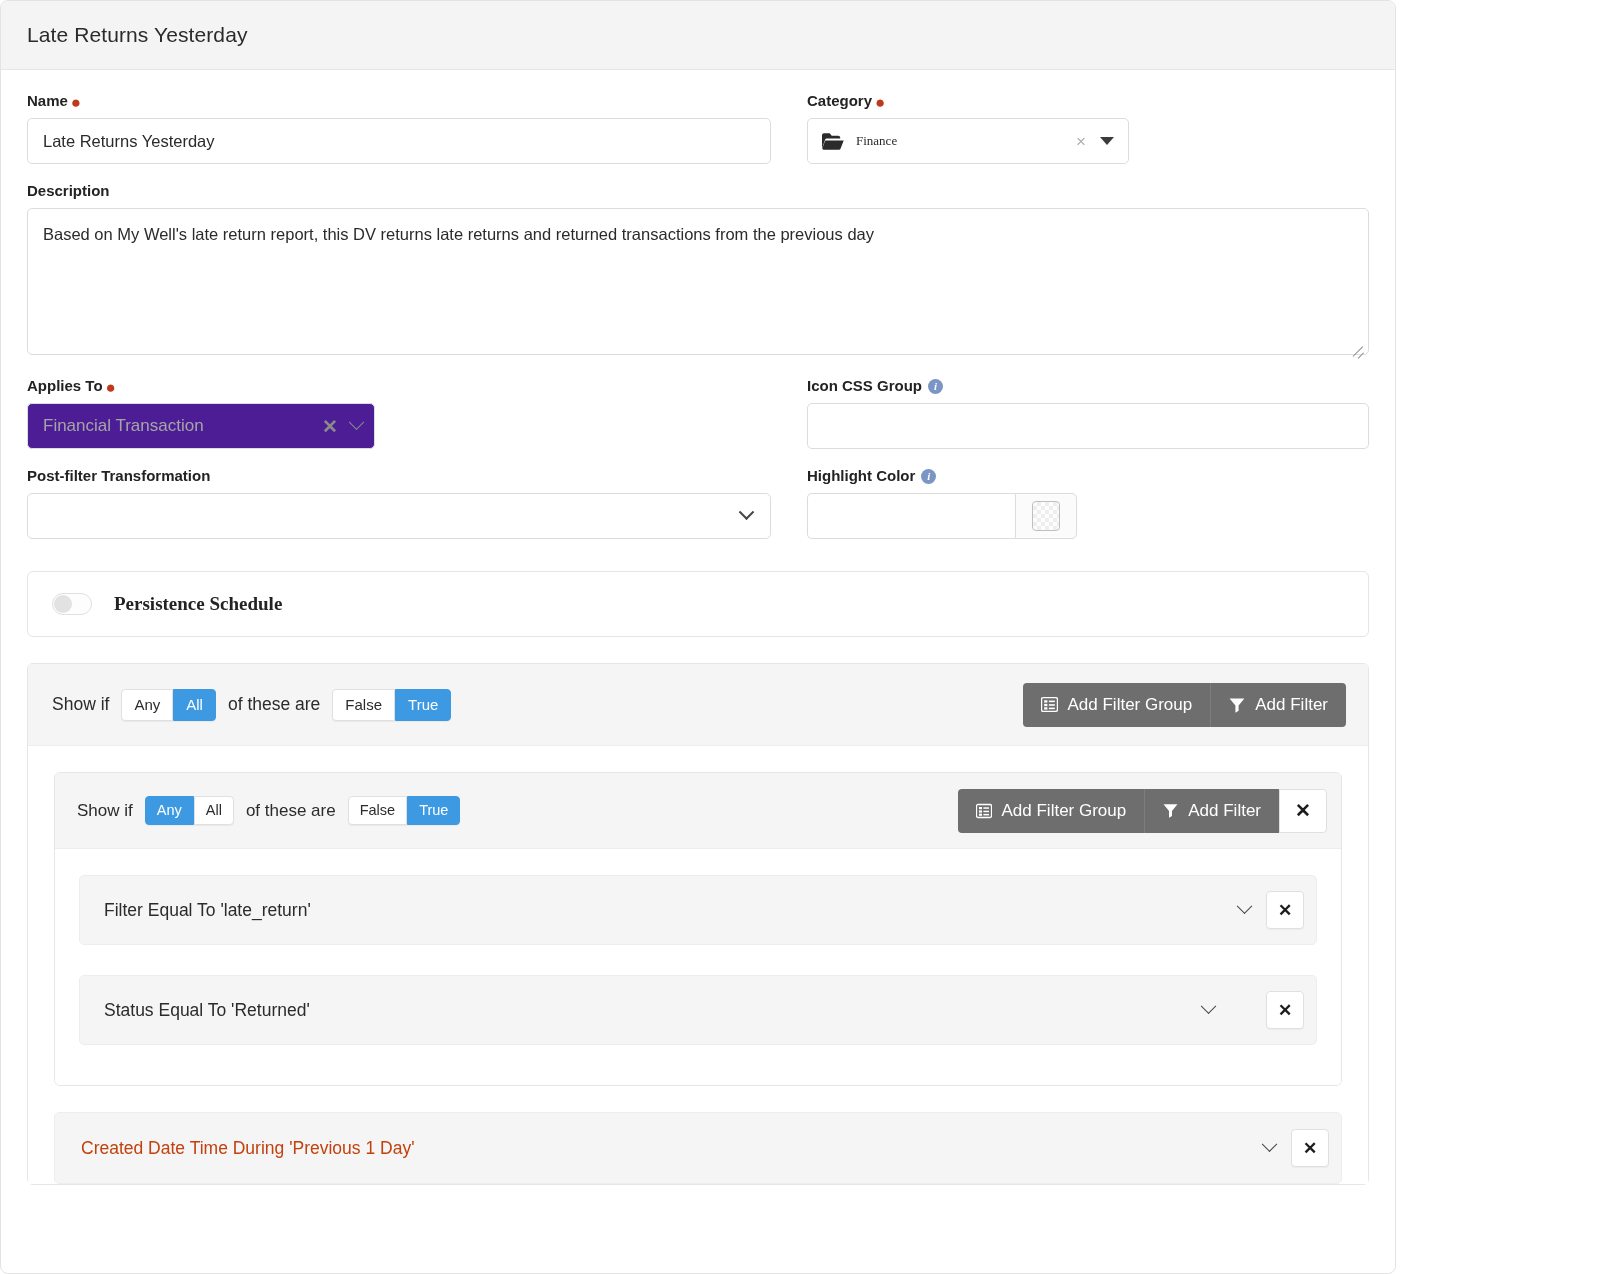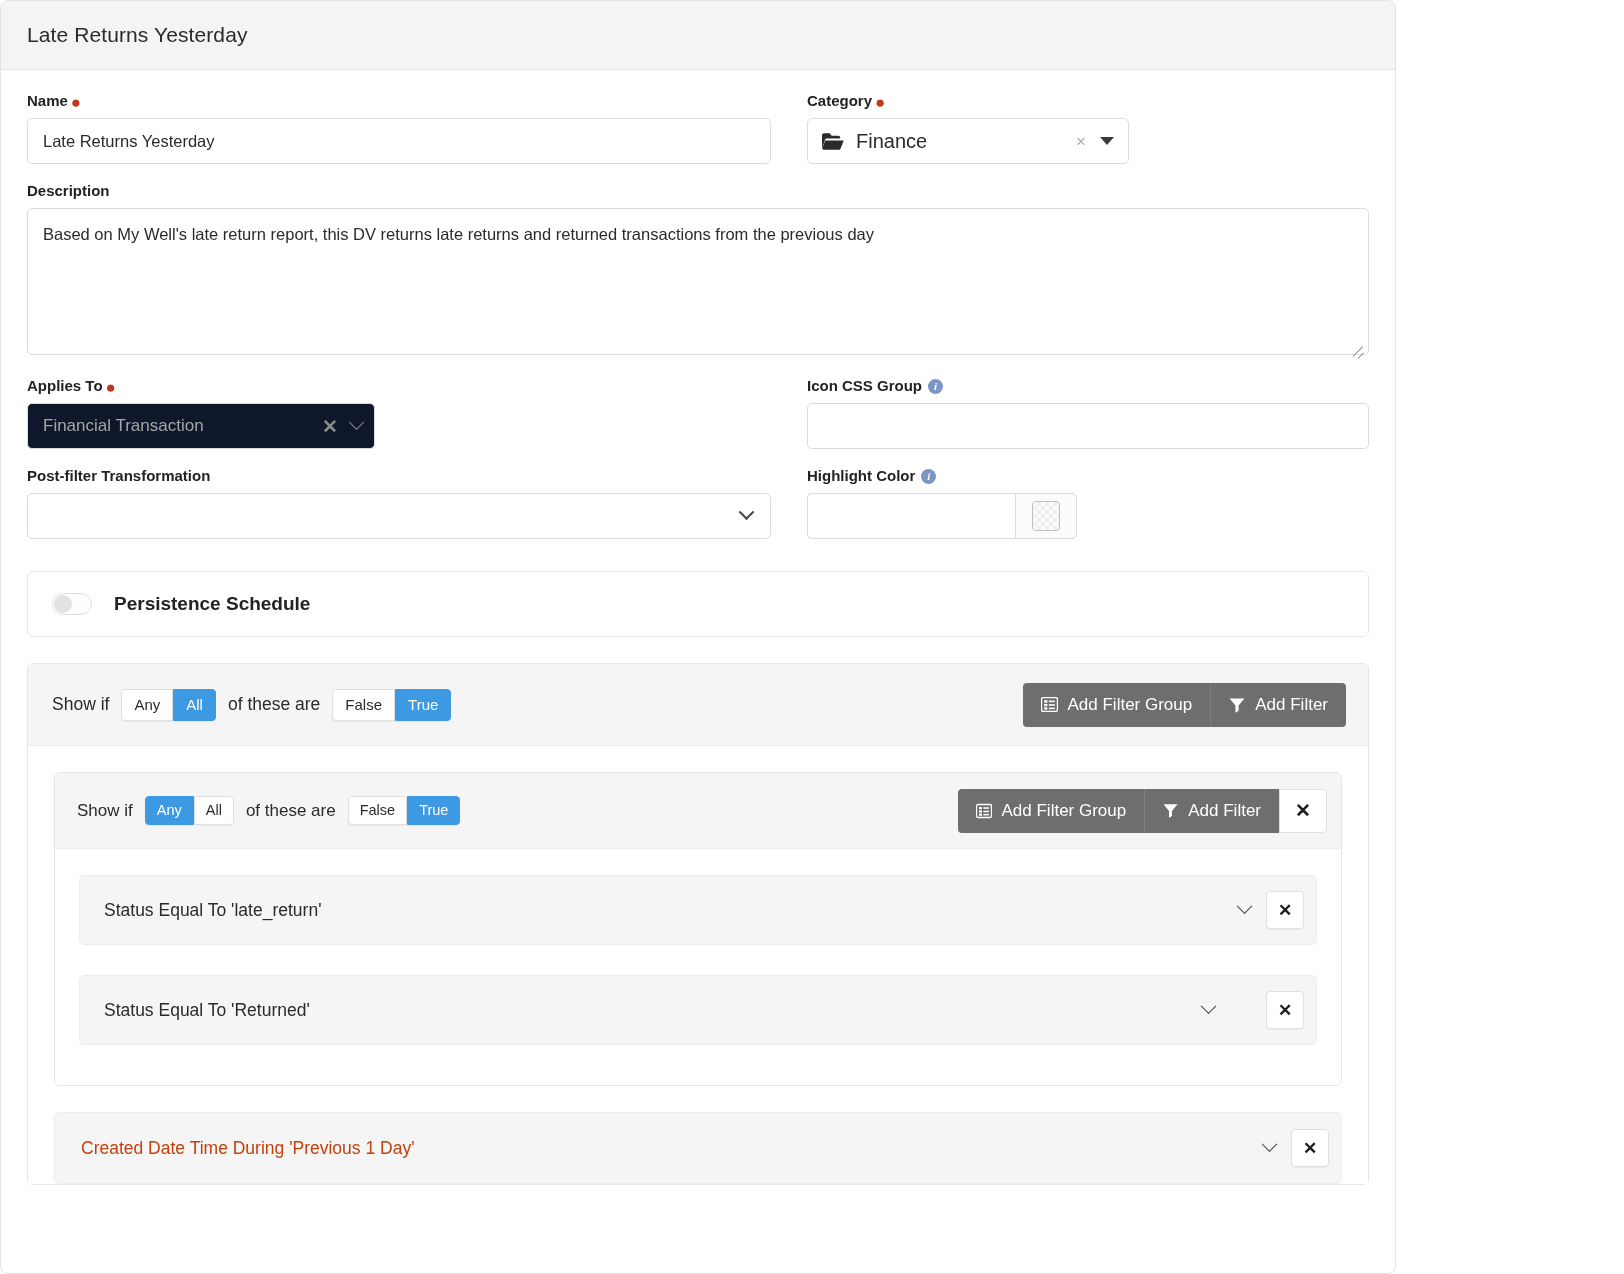--- a/index.html
+++ b/index.html
@@ -125,39 +125,39 @@
     height: 46px;
     position: relative;
     border: 1px solid #dcdcdc;
     border-radius: 5px;
     background: #fff;
     display: flex;
     align-items: center;
     padding: 0 14px;
   }
   .folder-ic { width: 22px; height: 17px; margin-right: 12px; flex: 0 0 22px; }
-  .cat-text { font-size: 20px; color: #2b2b2b; flex: 1 1 auto; }
+  .cat-text { font-size: 13px; color: #2b2b2b; flex: 1 1 auto; font-family: Liberation Serif, serif; }
   .clear-x {
     color: #aeaeae; font-size: 17px; line-height: 1;
     margin-right: 14px; cursor: pointer; font-weight: 300;
   }
   .caret-solid {
     width: 0; height: 0;
     border-left: 7px solid transparent;
     border-right: 7px solid transparent;
     border-top: 8px solid #3b3b3b;
   }
 
   
   .applies {
     width: 348px;
     height: 46px;
     border: 1px solid #dcdcdc;
     border-radius: 5px;
-    background: #0f172a;
+    background: #4c1d95;
     display: flex;
     align-items: center;
     padding: 0 12px 0 15px;
   }
   .applies .val { flex: 1 1 auto; font-size: 17px; color: #a5a5a5; }
   .bold-x {
     color: #8b8b8b; font-size: 19px; font-weight: bold;
     line-height: 1; margin-right: 13px; cursor: pointer;
   }
   .chev {
@@ -205,20 +205,21 @@
 
   
   .persist-card {
     border: 1px solid #e6e6e6;
     border-radius: 6px;
     height: 66px;
     display: flex;
     align-items: center;
     padding: 0 24px;
     margin-top: 14px;
+    font-family: Liberation Serif, serif;
   }
   .toggle {
     width: 40px; height: 22px;
     border-radius: 12px;
     border: 1px solid #e0e0e0;
     background: #fdfdfd;
     position: relative;
     margin-right: 22px;
     flex: 0 0 40px;
   }
@@ -535,21 +536,21 @@
                 </svg>
               </span>
               <span>Add Filter</span>
             </button>
             <div class="xbtn">✕</div>
           </div>
         </div>
 
         <div class="inner-body">
           <div class="filter-row">
-            <span class="ftext">Status Equal To 'late_return'</span>
+            <span class="ftext">Filter Equal To 'late_return'</span>
             <span class="chev thin row-chev"></span>
             <span class="row-x">✕</span>
           </div>
           <div class="filter-row">
             <span class="ftext">Status Equal To 'Returned'</span>
             <span class="chev thin row-chev"></span>
             <span class="row-x">✕</span>
           </div>
         </div>
       </div>

